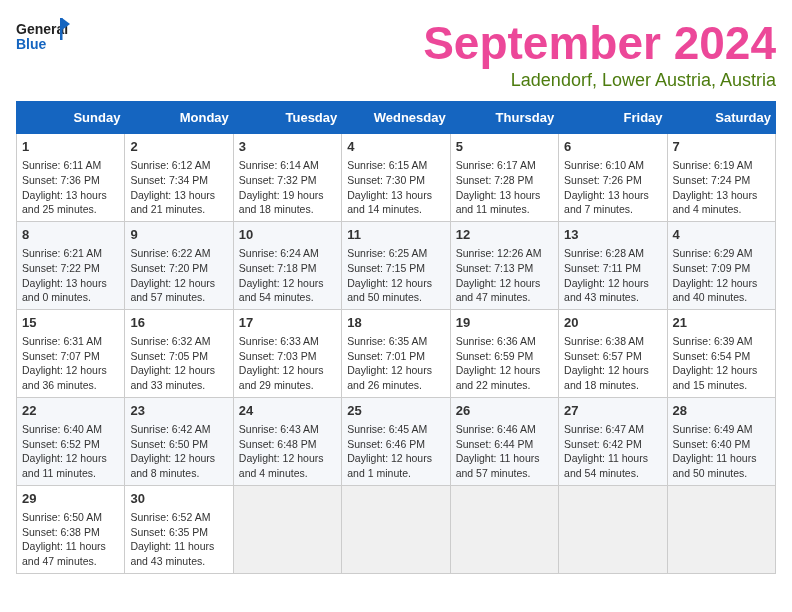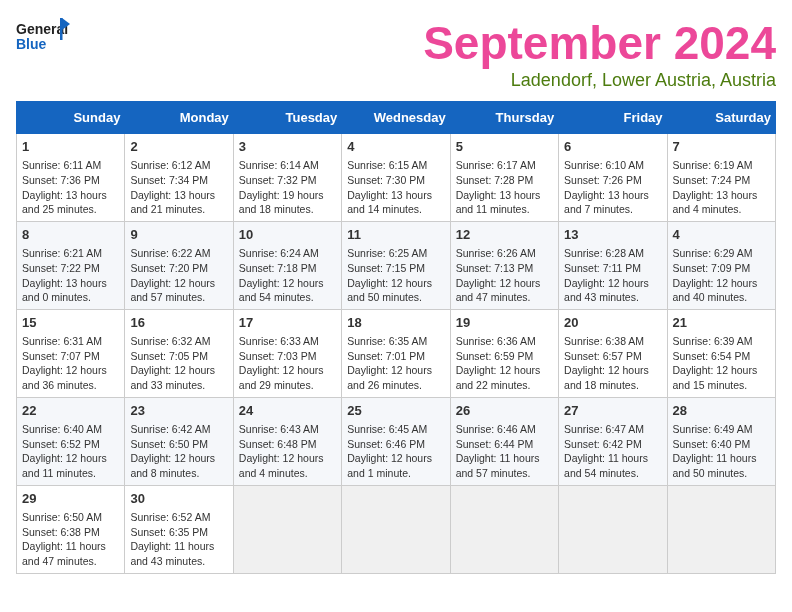--- a/index.html
+++ b/index.html
@@ -169,21 +169,21 @@
           <div>Daylight: 12 hours and 54 minutes.</div>
         </td>
         <td>
           <span class="day-num">11</span>
           <div>Sunrise: 6:25 AM</div>
           <div>Sunset: 7:15 PM</div>
           <div>Daylight: 12 hours and 50 minutes.</div>
         </td>
         <td>
           <span class="day-num">12</span>
-          <div>Sunrise: 6:26 AM</div>
+          <div>Sunrise: 12:26 AM</div>
           <div>Sunset: 7:13 PM</div>
           <div>Daylight: 12 hours and 47 minutes.</div>
         </td>
         <td>
           <span class="day-num">13</span>
           <div>Sunrise: 6:28 AM</div>
           <div>Sunset: 7:11 PM</div>
           <div>Daylight: 12 hours and 43 minutes.</div>
         </td>
         <td>

